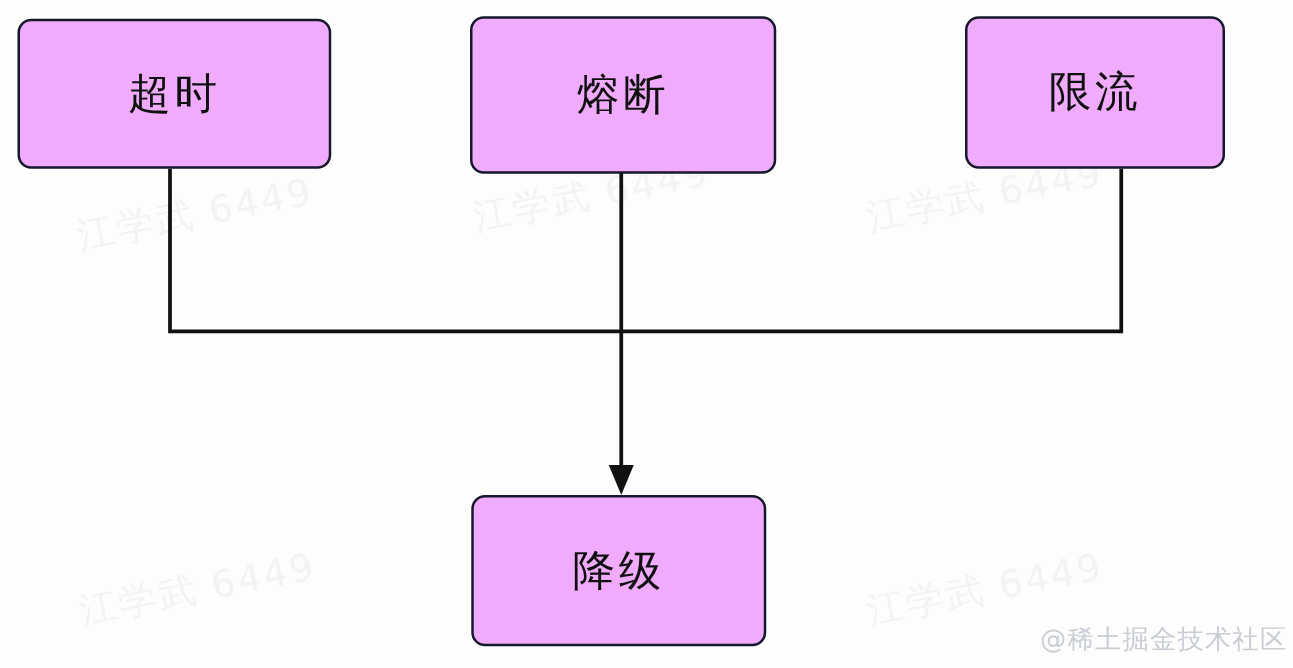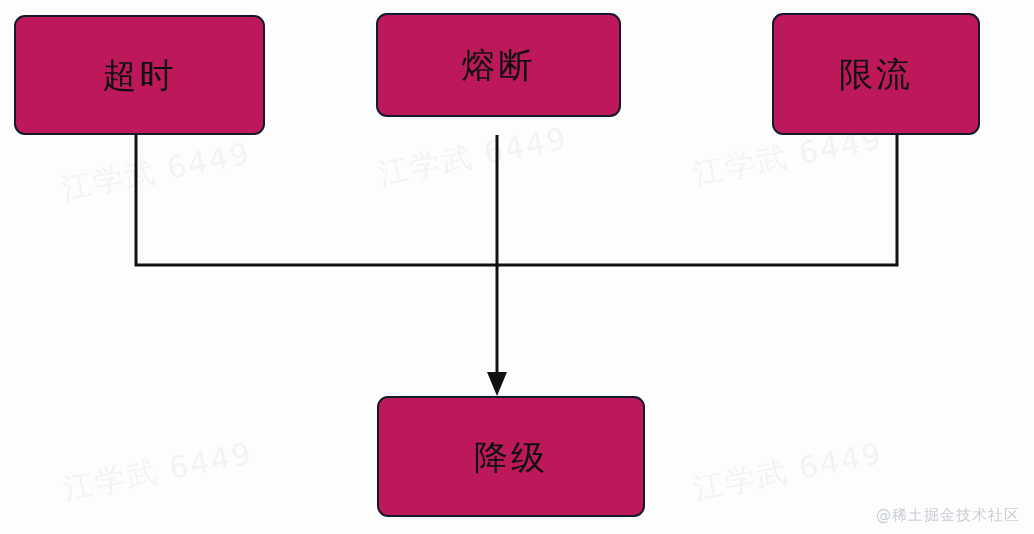--- a/index.html
+++ b/index.html
@@ -55,49 +55,49 @@
     height: 534px;
     z-index: 2;
     pointer-events: none;
   }
 
   
   .node {
     position: absolute;
     z-index: 3;
     box-sizing: border-box;
-    background: #be185d;
+    background: #f0abfc;
     border: 2px solid #15192b;
     border-radius: 11px;
     display: flex;
     align-items: center;
     justify-content: center;
   }
   .node-label {
     color: #101010;
     font-size: 34px;
     font-weight: 500;
     letter-spacing: 3px;
     line-height: 1;
     user-select: none;
   }
 
   #node-timeout   { left: 14px;  top: 15px;  width: 251px; height: 120px; }
-  #node-breaker   { left: 376px; top: 13px;  width: 245px; height: 104px; }
+  #node-breaker   { left: 376px; top: 13px;  width: 245px; height: 126px; }
   #node-ratelimit { left: 772px; top: 13px;  width: 208px; height: 122px; }
-  #node-degrade   { left: 377px; top: 396px; width: 268px; height: 121px; }
+  #node-degrade   { left: 377px; top: 396px; width: 236px; height: 121px; }
 
   
   #attribution {
     position: absolute;
-    right: 14px;
+    right: 4px;
     bottom: 9px;
     z-index: 4;
     color: #c9cdd4;
-    font-size: 15px;
+    font-size: 21px;
     letter-spacing: 1px;
     white-space: nowrap;
     user-select: none;
   }
 </style>
 </head>
 <body>
 
 <div id="canvas">
 

